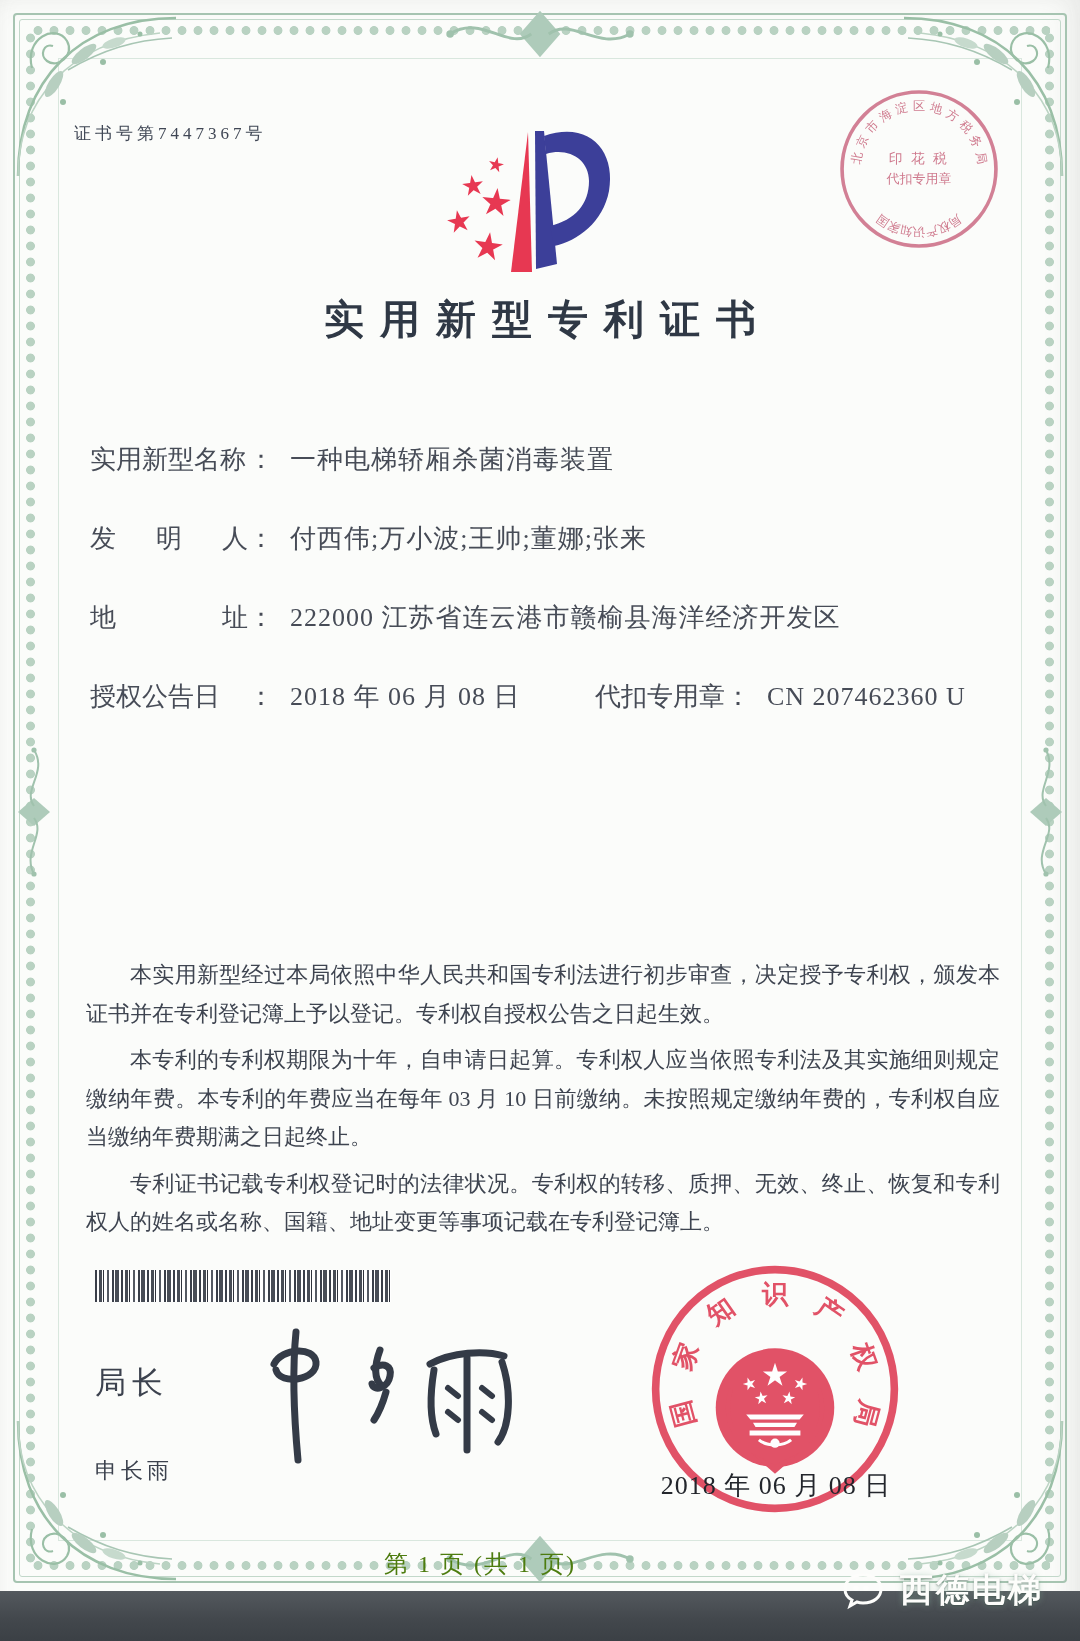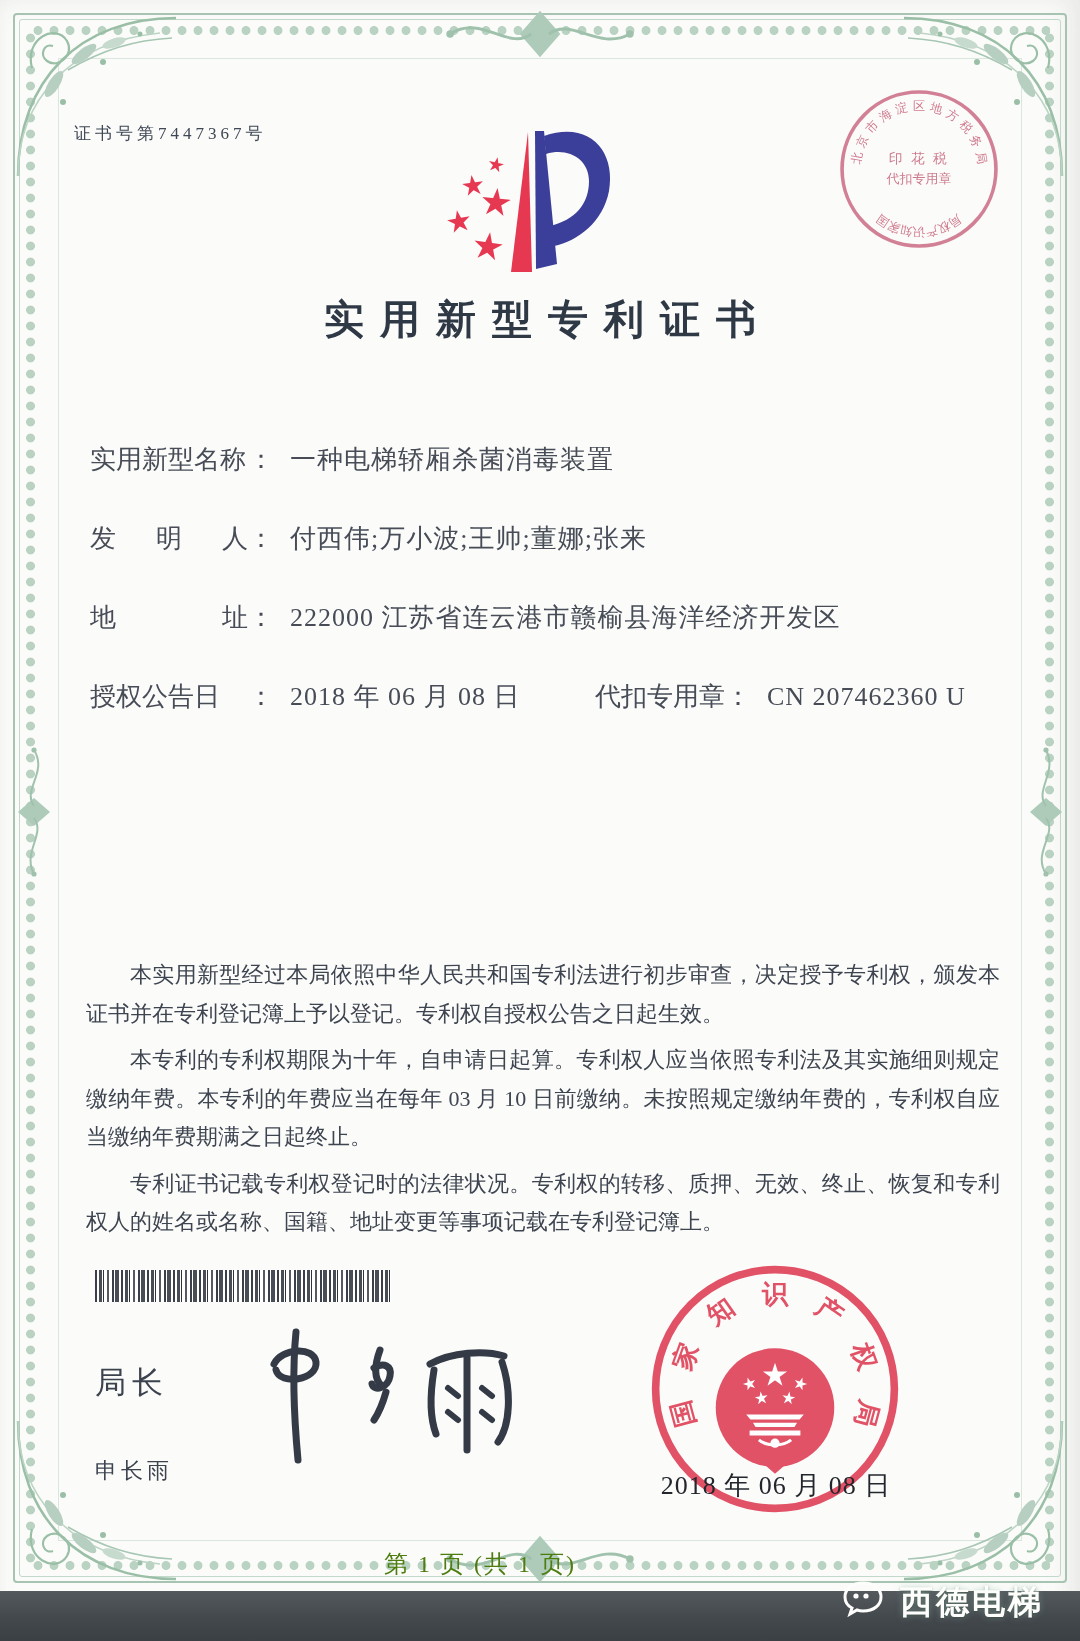--- a/index.html
+++ b/index.html
@@ -63,21 +63,21 @@
   .signature{position:absolute;left:262px;top:1322px;width:280px;height:150px;}
   .grant-seal{position:absolute;left:648px;top:1262px;width:254px;height:254px;opacity:.9;}
   .seal-date{position:absolute;left:636px;top:1468px;width:280px;text-align:center;
              font-size:26px;color:#23262c;letter-spacing:1px;}
   .footer{position:absolute;left:0;right:120px;top:1548px;text-align:center;
           font-size:24px;color:#4d7c0f;letter-spacing:2px;}
 
   
   .darkbar{position:absolute;left:0;right:0;bottom:0;height:50px;z-index:4;
            background:linear-gradient(180deg,#54595e 0%,#43484d 55%,#3b4045 100%);}
-  .watermark{position:absolute;right:36px;bottom:16px;z-index:6;display:flex;align-items:flex-start;gap:16px;}
+  .watermark{position:absolute;right:36px;bottom:28px;z-index:6;display:flex;align-items:center;gap:16px;}
   .watermark .wm-text{font-size:33px;font-weight:700;color:#fdfdfb;letter-spacing:3px;
            text-shadow:0 1px 2px rgba(40,60,50,.45), 0 0 6px rgba(150,190,170,.5);
            font-family:"Liberation Sans","DejaVu Sans",sans-serif;}
   .wm-icon{width:42px;height:38px;}
 </style>
 </head>
 <body>
 
 <svg width="0" height="0" style="position:absolute">
   <defs>

